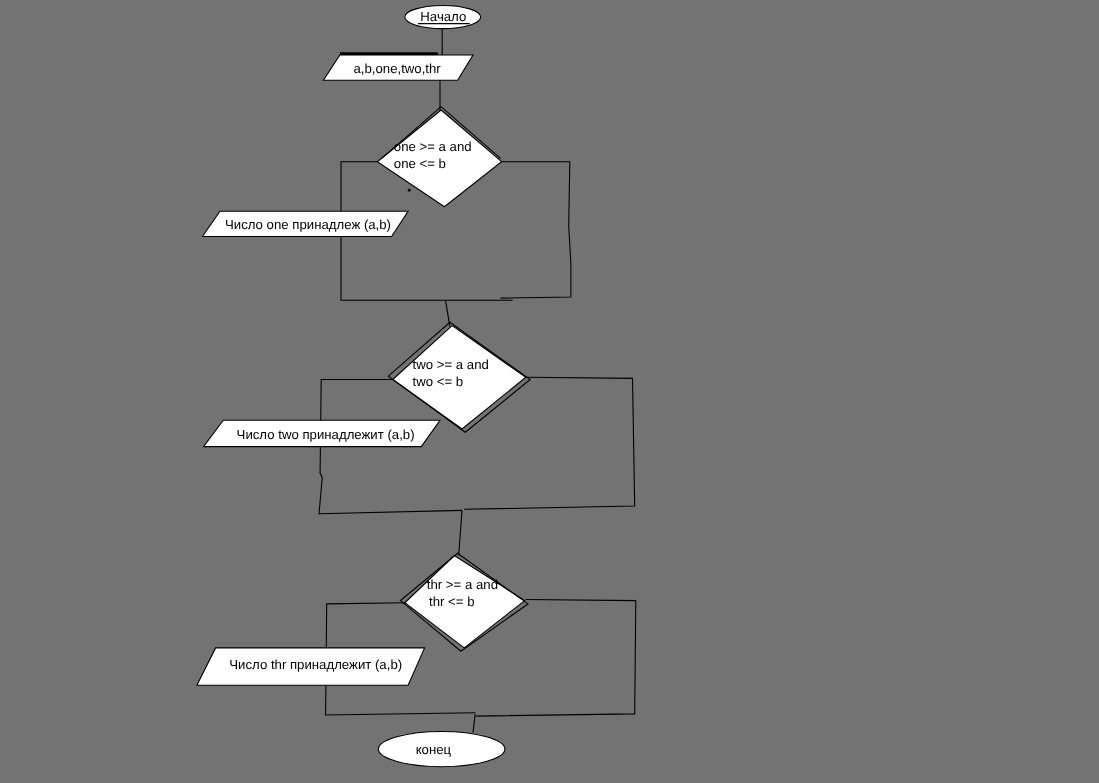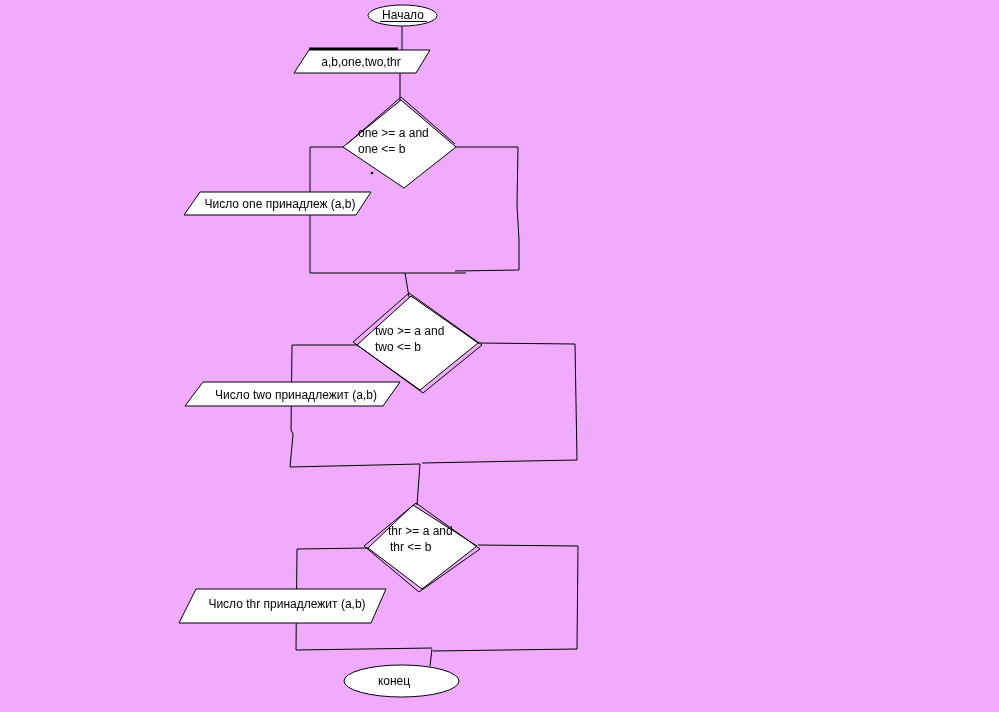--- a/index.html
+++ b/index.html
@@ -4,21 +4,21 @@
 <style>
   html, body {
     margin: 0;
     padding: 0;
     background: #ffffff;
   }
   .stage {
     position: relative;
     width: 999px;
     height: 712px;
-    background: #f0abfc;
+    background: #737373;
     overflow: hidden;
   }
   svg { display: block; }
   .ln {
     fill: none;
     stroke: #000000;
     stroke-width: 1;
   }
   .ln-thick {
     fill: none;

